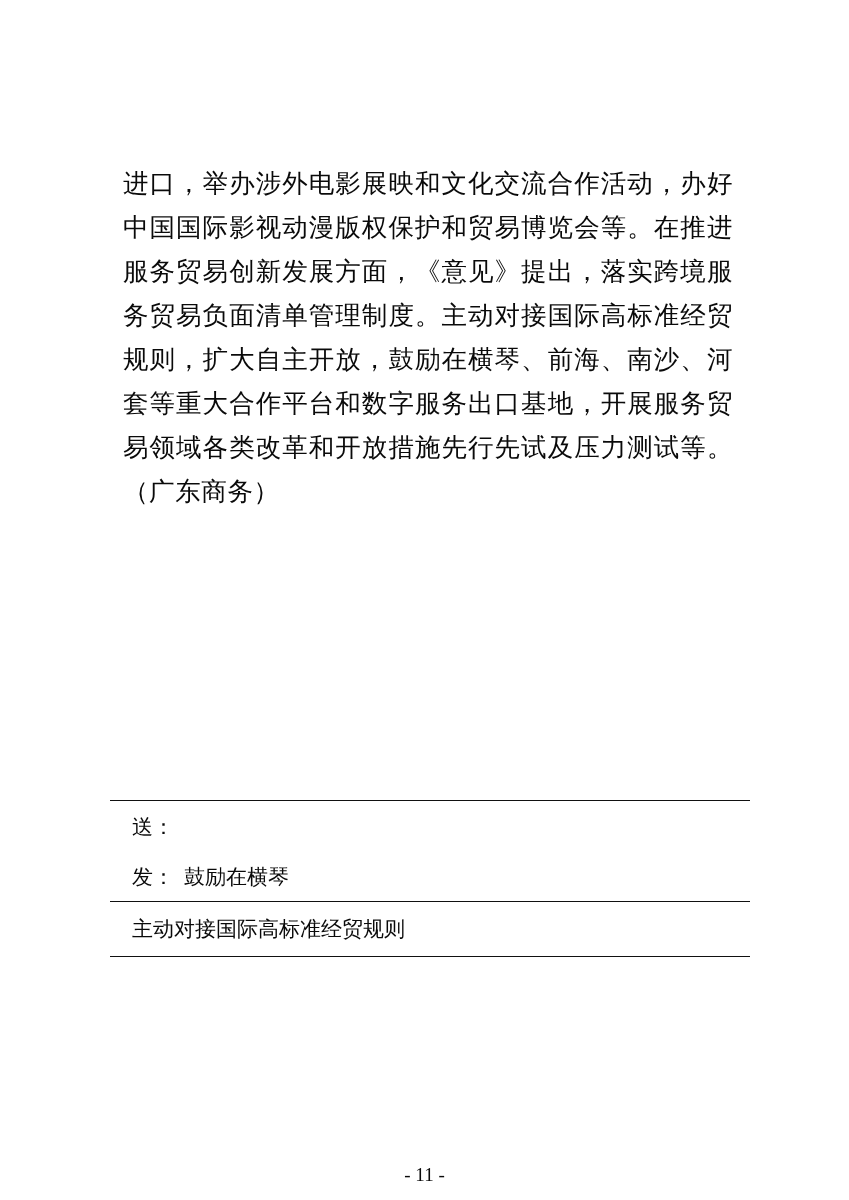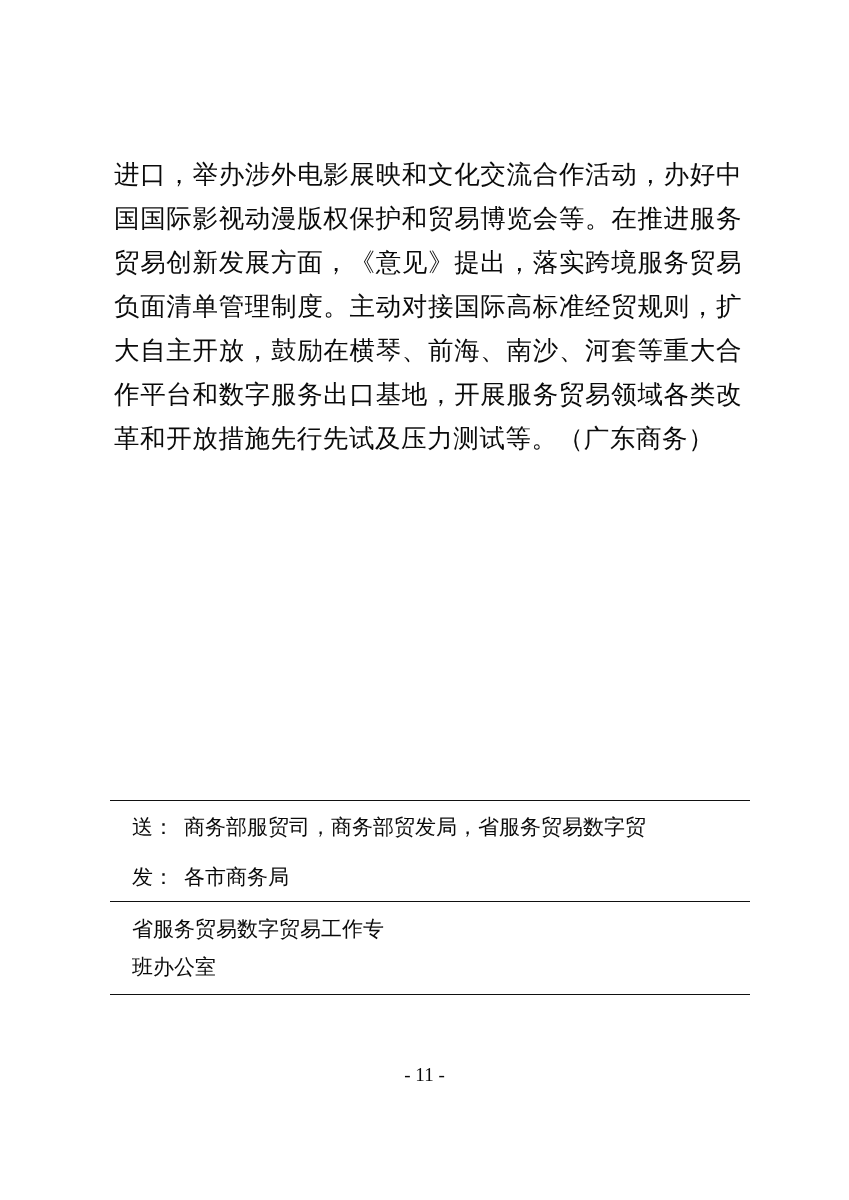--- a/index.html
+++ b/index.html
@@ -29,21 +29,21 @@
     top: 148px;
     width: 636px;
     font-size: 25.5px;
     line-height: 44px;
     text-align: justify;
     text-justify: inter-ideograph;
     letter-spacing: 0.6px;
     font-family: "DejaVu Serif", "Liberation Serif", serif;
   }
   .body-text p {
-    margin: 4px;
+    margin: 13px;
     text-indent: 0;
   }
   .dist-block {
     position: absolute;
     left: 110px;
     top: 800px;
     width: 640px;
   }
   .rule {
     border: 0;
@@ -95,21 +95,21 @@
   .footer-date {
     flex: 0 0 auto;
     padding-right: 14px;
     padding-top: 34px;
     white-space: nowrap;
   }
   .page-number {
     position: absolute;
     left: 0;
     right: 0;
-    top: 1064px;
+    top: 1164px;
     text-align: center;
     font-size: 19px;
     font-family: "Liberation Serif", "DejaVu Serif", serif;
   }
 </style>
 </head>
 <body>
 
 <div class="page">
 
@@ -117,35 +117,33 @@
     <p>进口，举办涉外电影展映和文化交流合作活动，办好中国国际影视动漫版权保护和贸易博览会等。在推进服务贸易创新发展方面，《意见》提出，落实跨境服务贸易负面清单管理制度。主动对接国际高标准经贸规则，扩大自主开放，鼓励在横琴、前海、南沙、河套等重大合作平台和数字服务出口基地，开展服务贸易领域各类改革和开放措施先行先试及压力测试等。（广东商务）</p>
   </div>
 
   <div class="dist-block">
 
     <hr class="rule">
 
     <div class="dist-row">
       <span class="dist-label">送：</span>
       <span class="dist-value">
-        <span>商务部服贸司，商务部贸发局，省服务贸易数字贸</span>
       </span>
     </div>
 
     <div class="dist-row">
       <span class="dist-label">发：</span>
-      <span class="dist-value">各市商务局</span>
+      <span class="dist-value">鼓励在横琴</span>
     </div>
 
     <hr class="rule">
 
     <div class="footer-row">
       <span class="footer-office">
-        <span>省服务贸易数字贸易工作专</span>
-        <span class="l2">班办公室</span>
+        <span>主动对接国际高标准经贸规则</span>
       </span>
     </div>
 
     <hr class="rule rule-thick">
 
   </div>
 
   <div class="page-number">- 11 -</div>
 
 </div>

